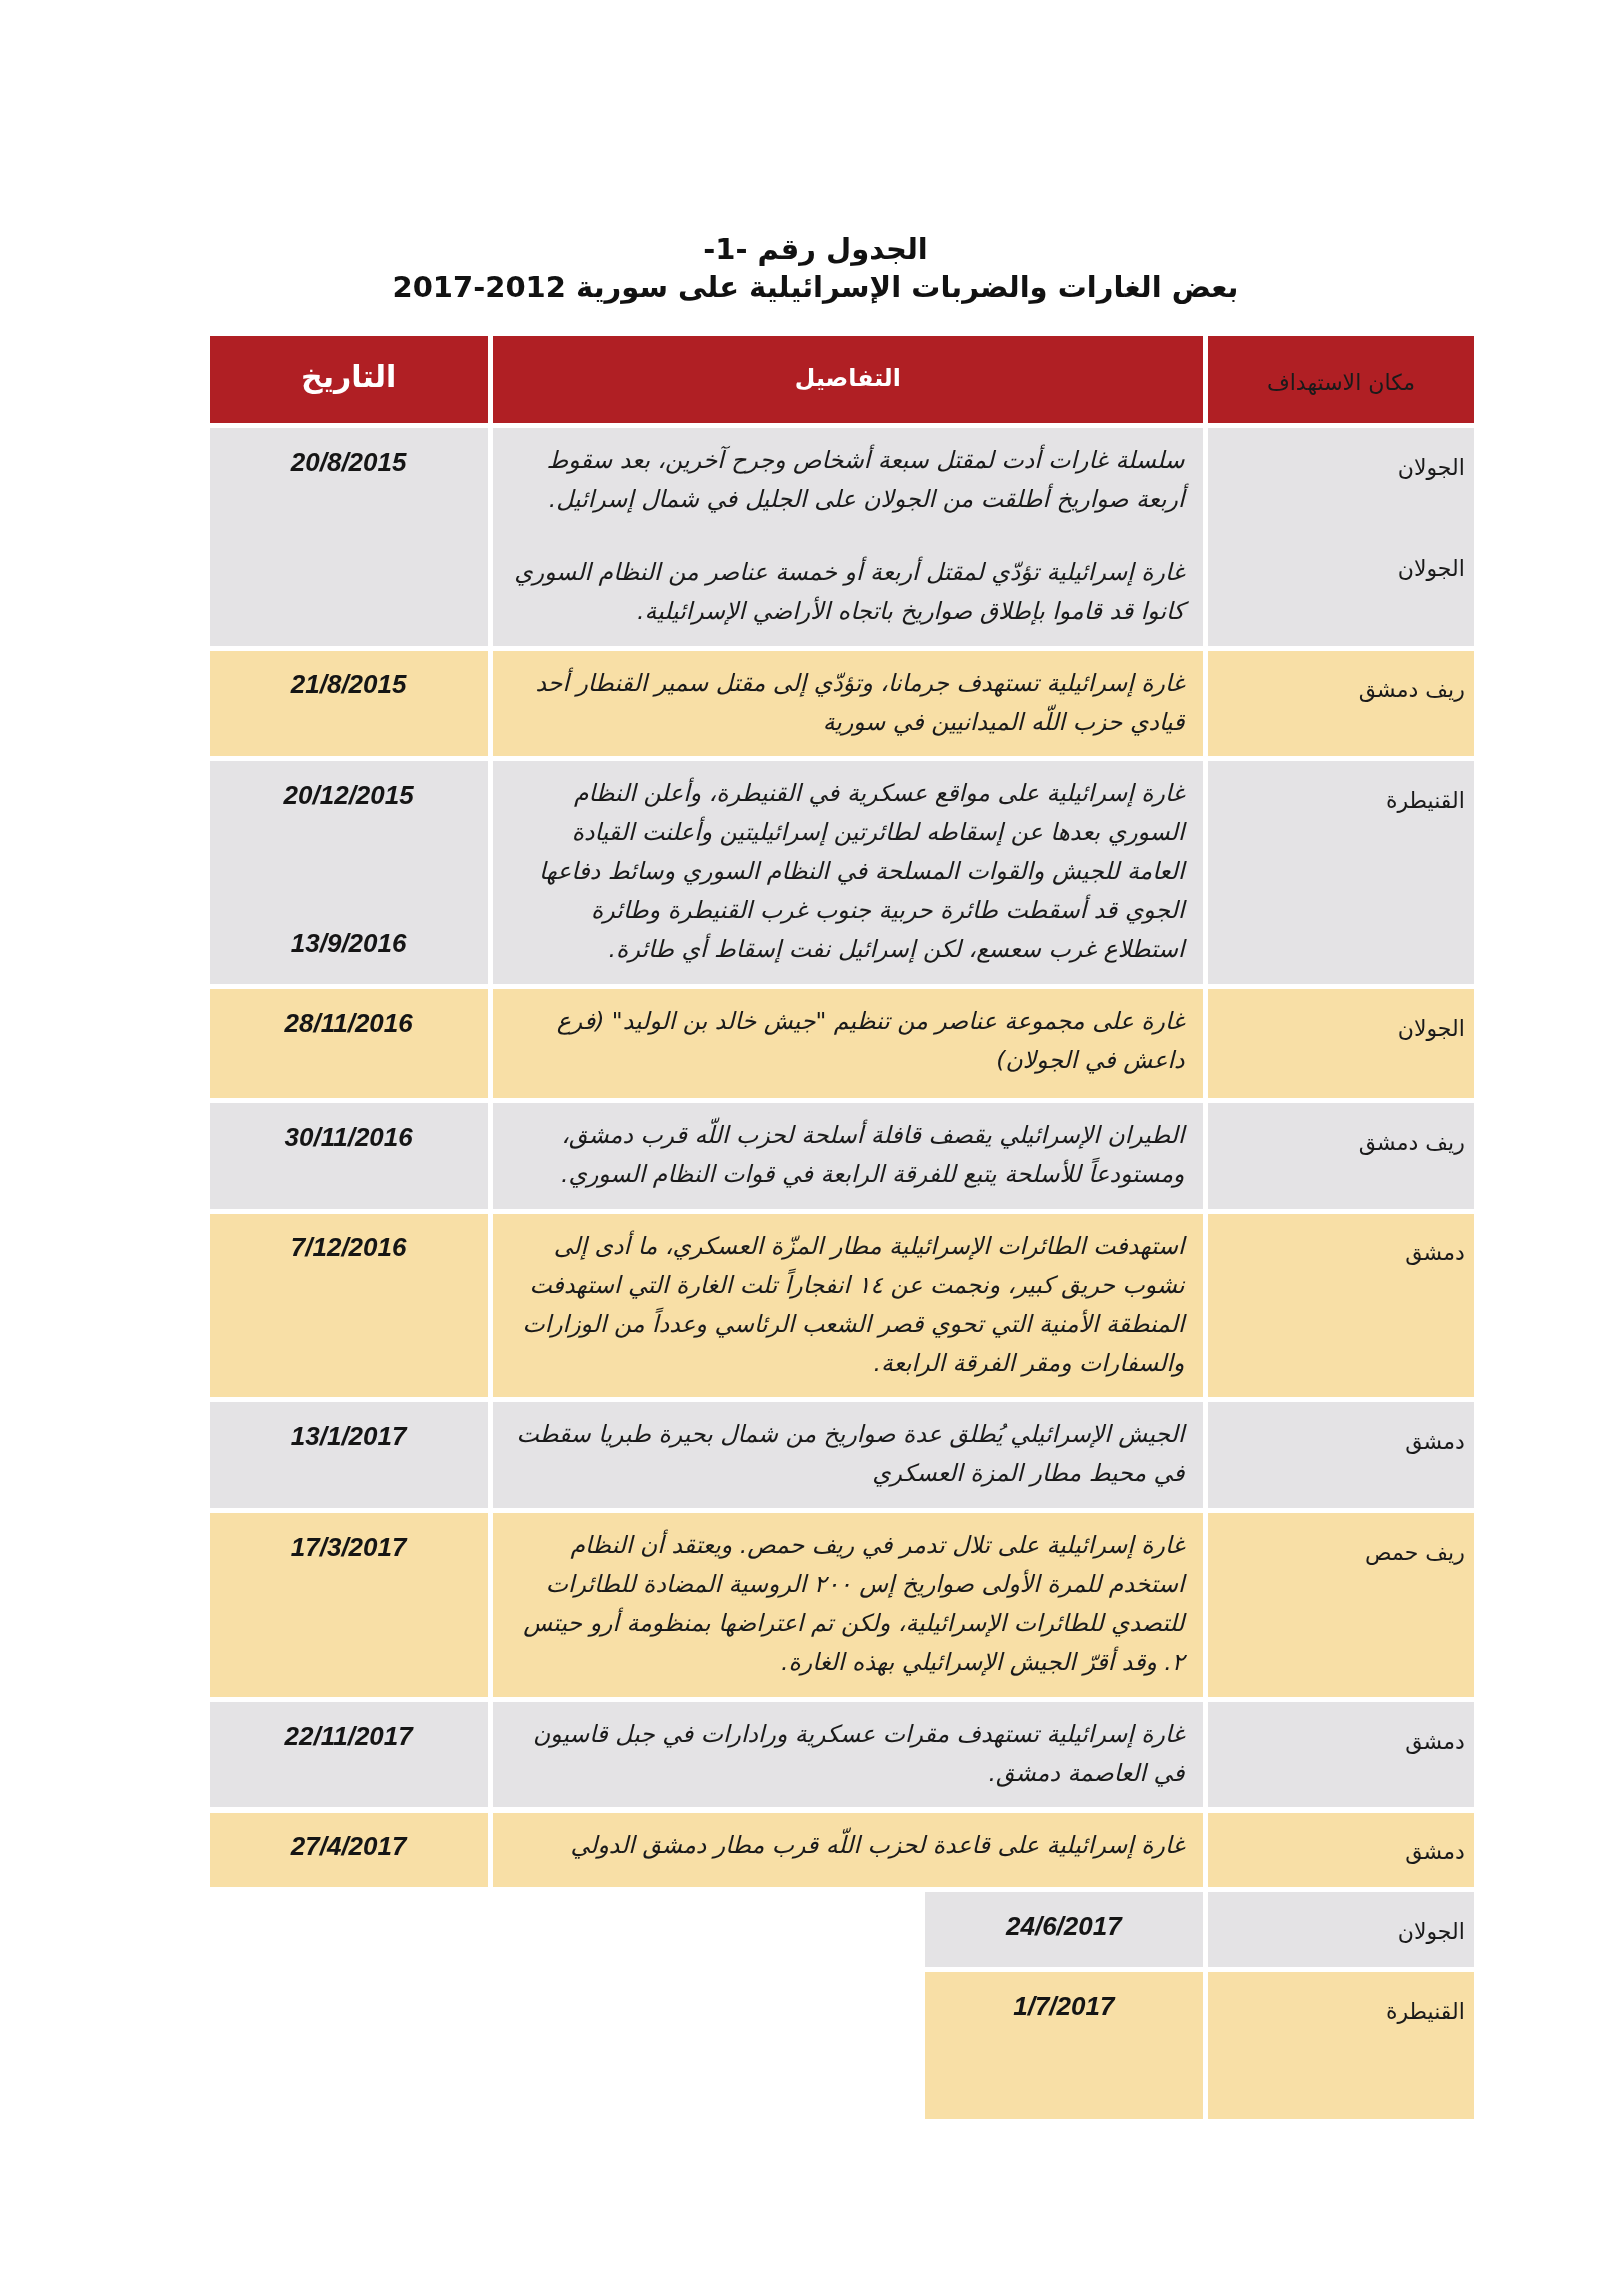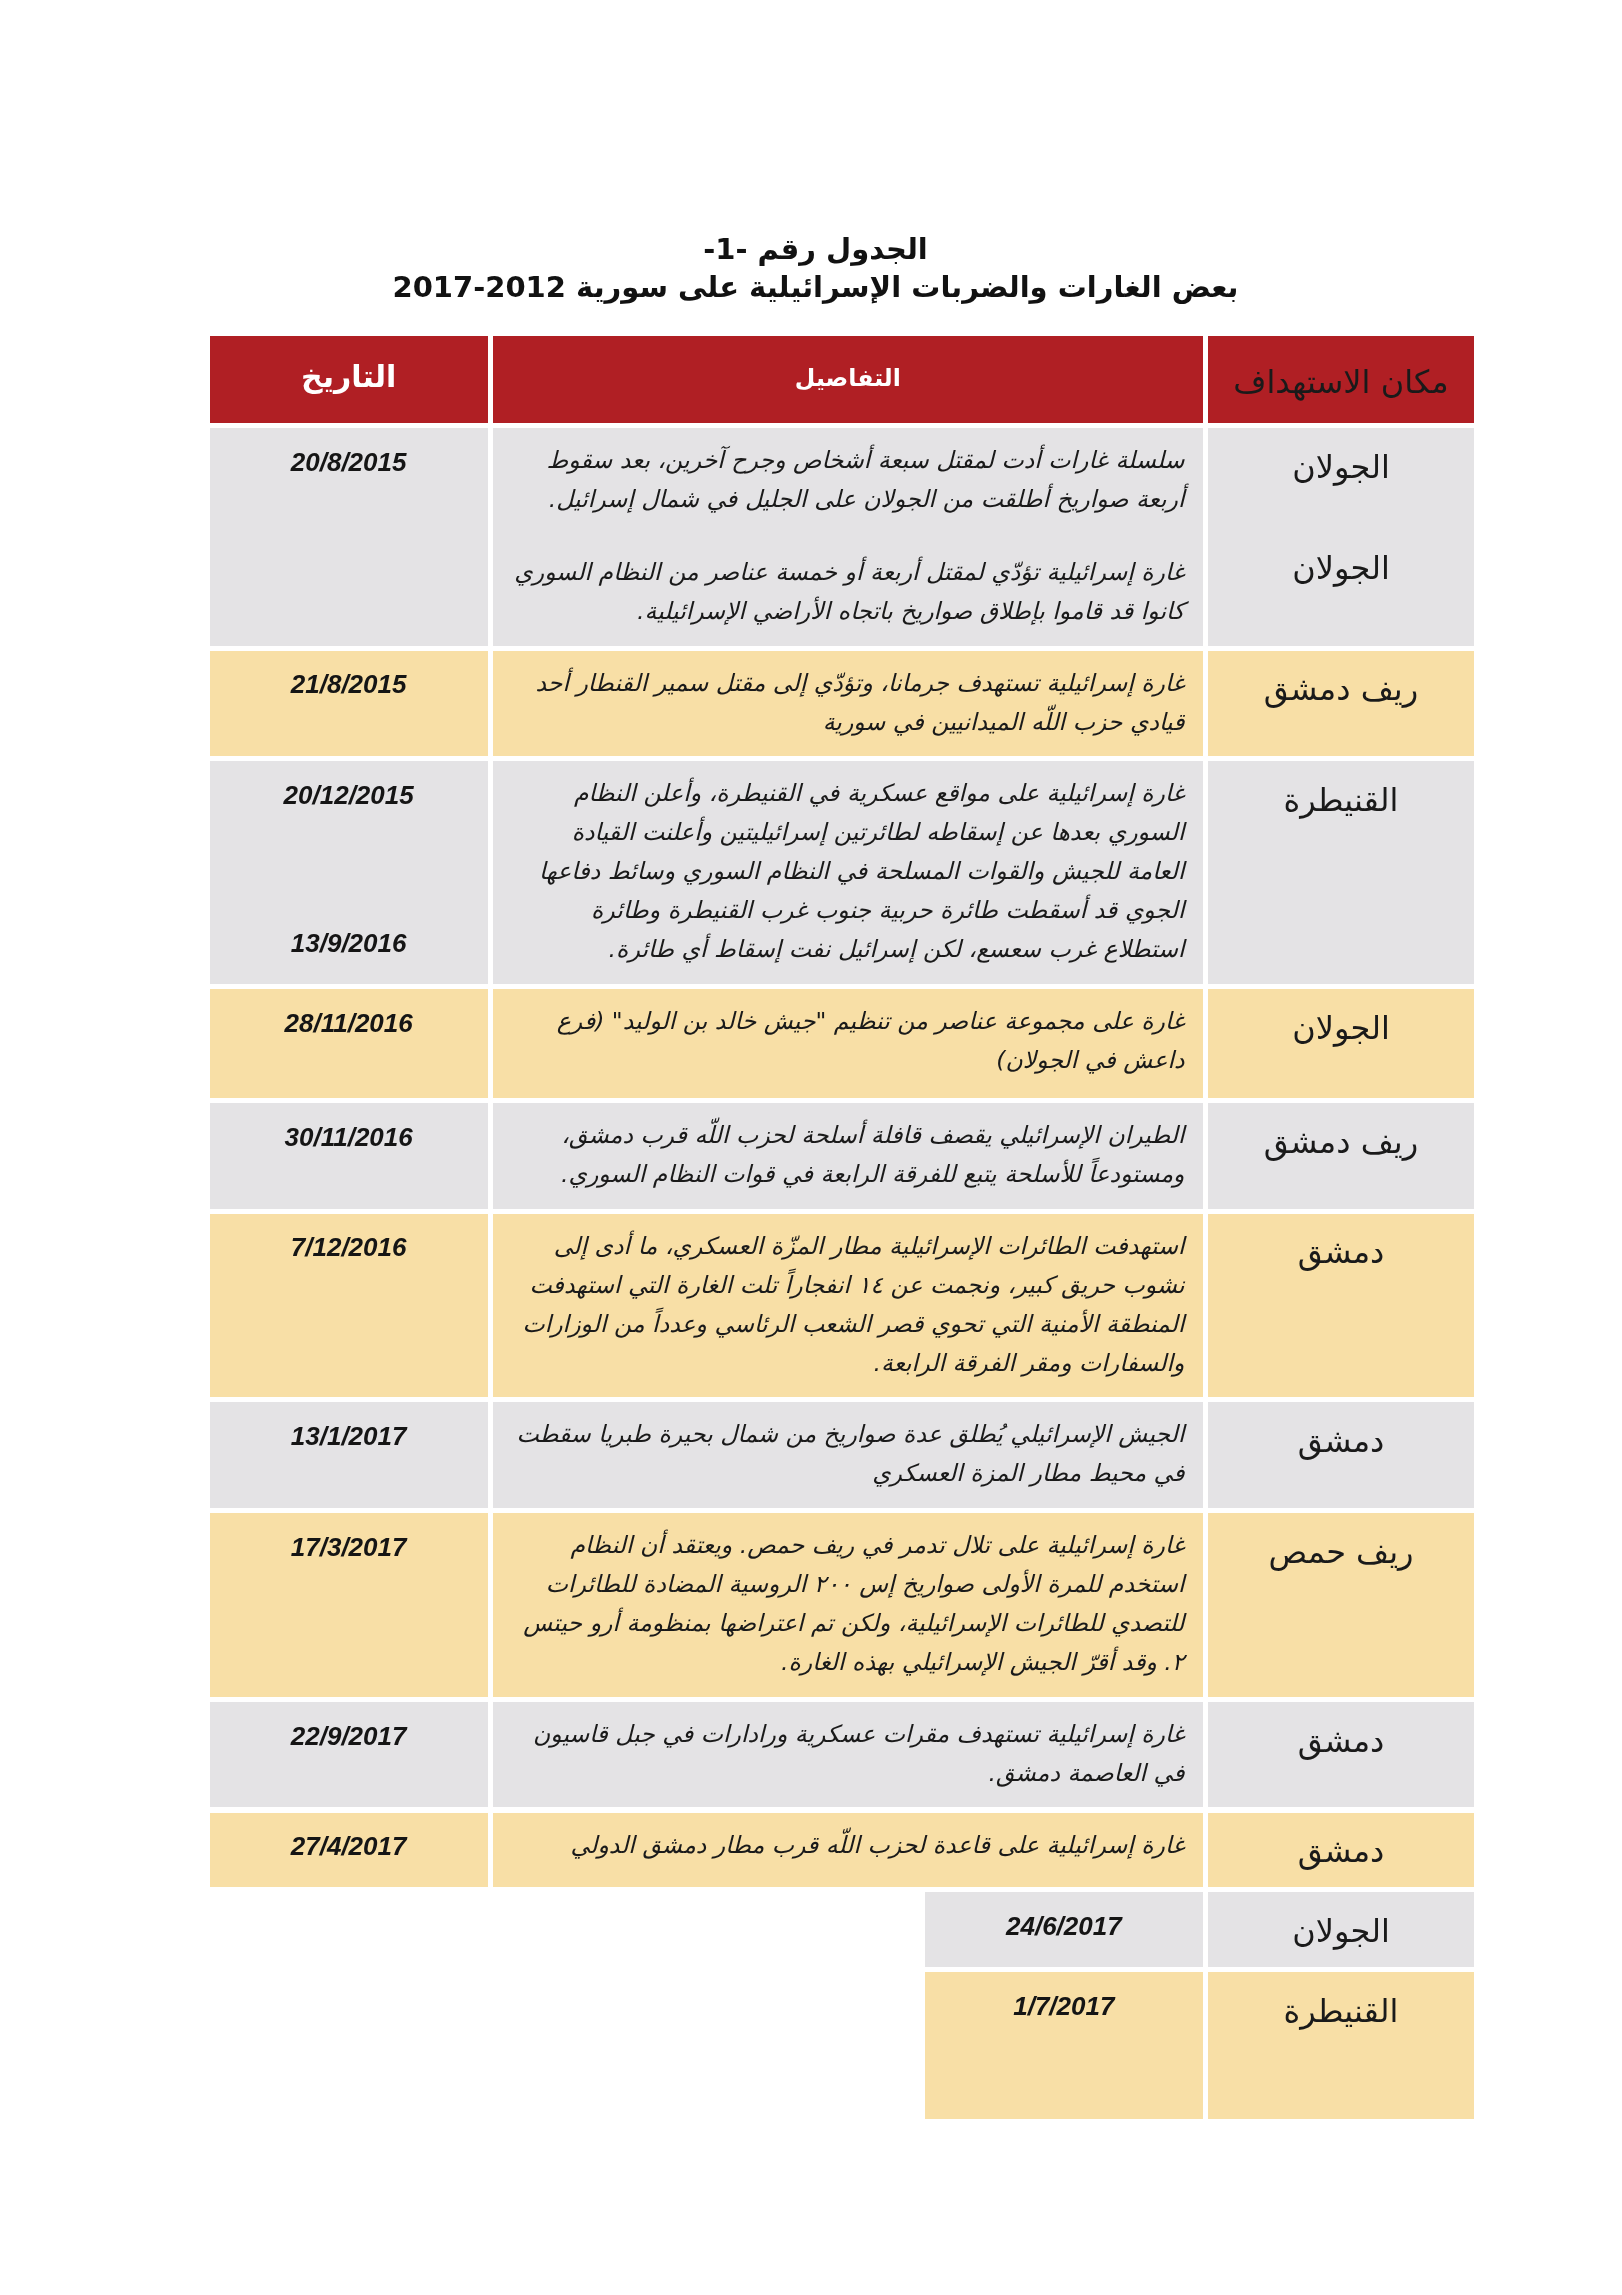--- a/index.html
+++ b/index.html
@@ -62,21 +62,21 @@
   .date-cell{display:flex;flex-direction:column;align-items:center;padding:15.7px 6.5px 22px;}
   .date-item{
     direction:ltr;unicode-bidi:embed;
     font-family:"Liberation Sans","DejaVu Sans",sans-serif;
     font-style:italic;font-weight:bold;font-size:26px;line-height:37px;
     color:#151515;
   }
   .date-item + .date-item{margin-top:auto;}
 
   
-  .loc-cell{padding:19.6px 9.2px 13px;text-align:center;font-size:32px;line-height:39px;}
+  .loc-cell{padding:19.6px 9.2px 13px;text-align:right;font-size:22px;line-height:39px;}
   .loc-item + .loc-item{margin-top:62px;}
 </style>
 </head>
 <body>
 
 <div class="page">
 
   <div class="title-block">
     <div>
       <span>الجدول رقم</span>
@@ -186,21 +186,21 @@
           </div>
       </div>
         <div class="row body-row gray">
         <div class="cell loc-cell">
             <div class="loc-item">دمشق</div>
           </div>
         <div class="cell det-cell">
             <p class="para">غارة إسرائيلية تستهدف مقرات عسكرية ورادارات في جبل قاسيون في العاصمة دمشق.</p>
           </div>
         <div class="cell date-cell">
-            <div class="date-item">22/9/2017</div>
+            <div class="date-item">22/11/2017</div>
           </div>
       </div>
         <div class="row body-row tan">
         <div class="cell loc-cell">
             <div class="loc-item">دمشق</div>
           </div>
         <div class="cell det-cell">
             <p class="para">غارة إسرائيلية على قاعدة لحزب اللّه قرب مطار دمشق الدولي</p>
           </div>
         <div class="cell date-cell">

